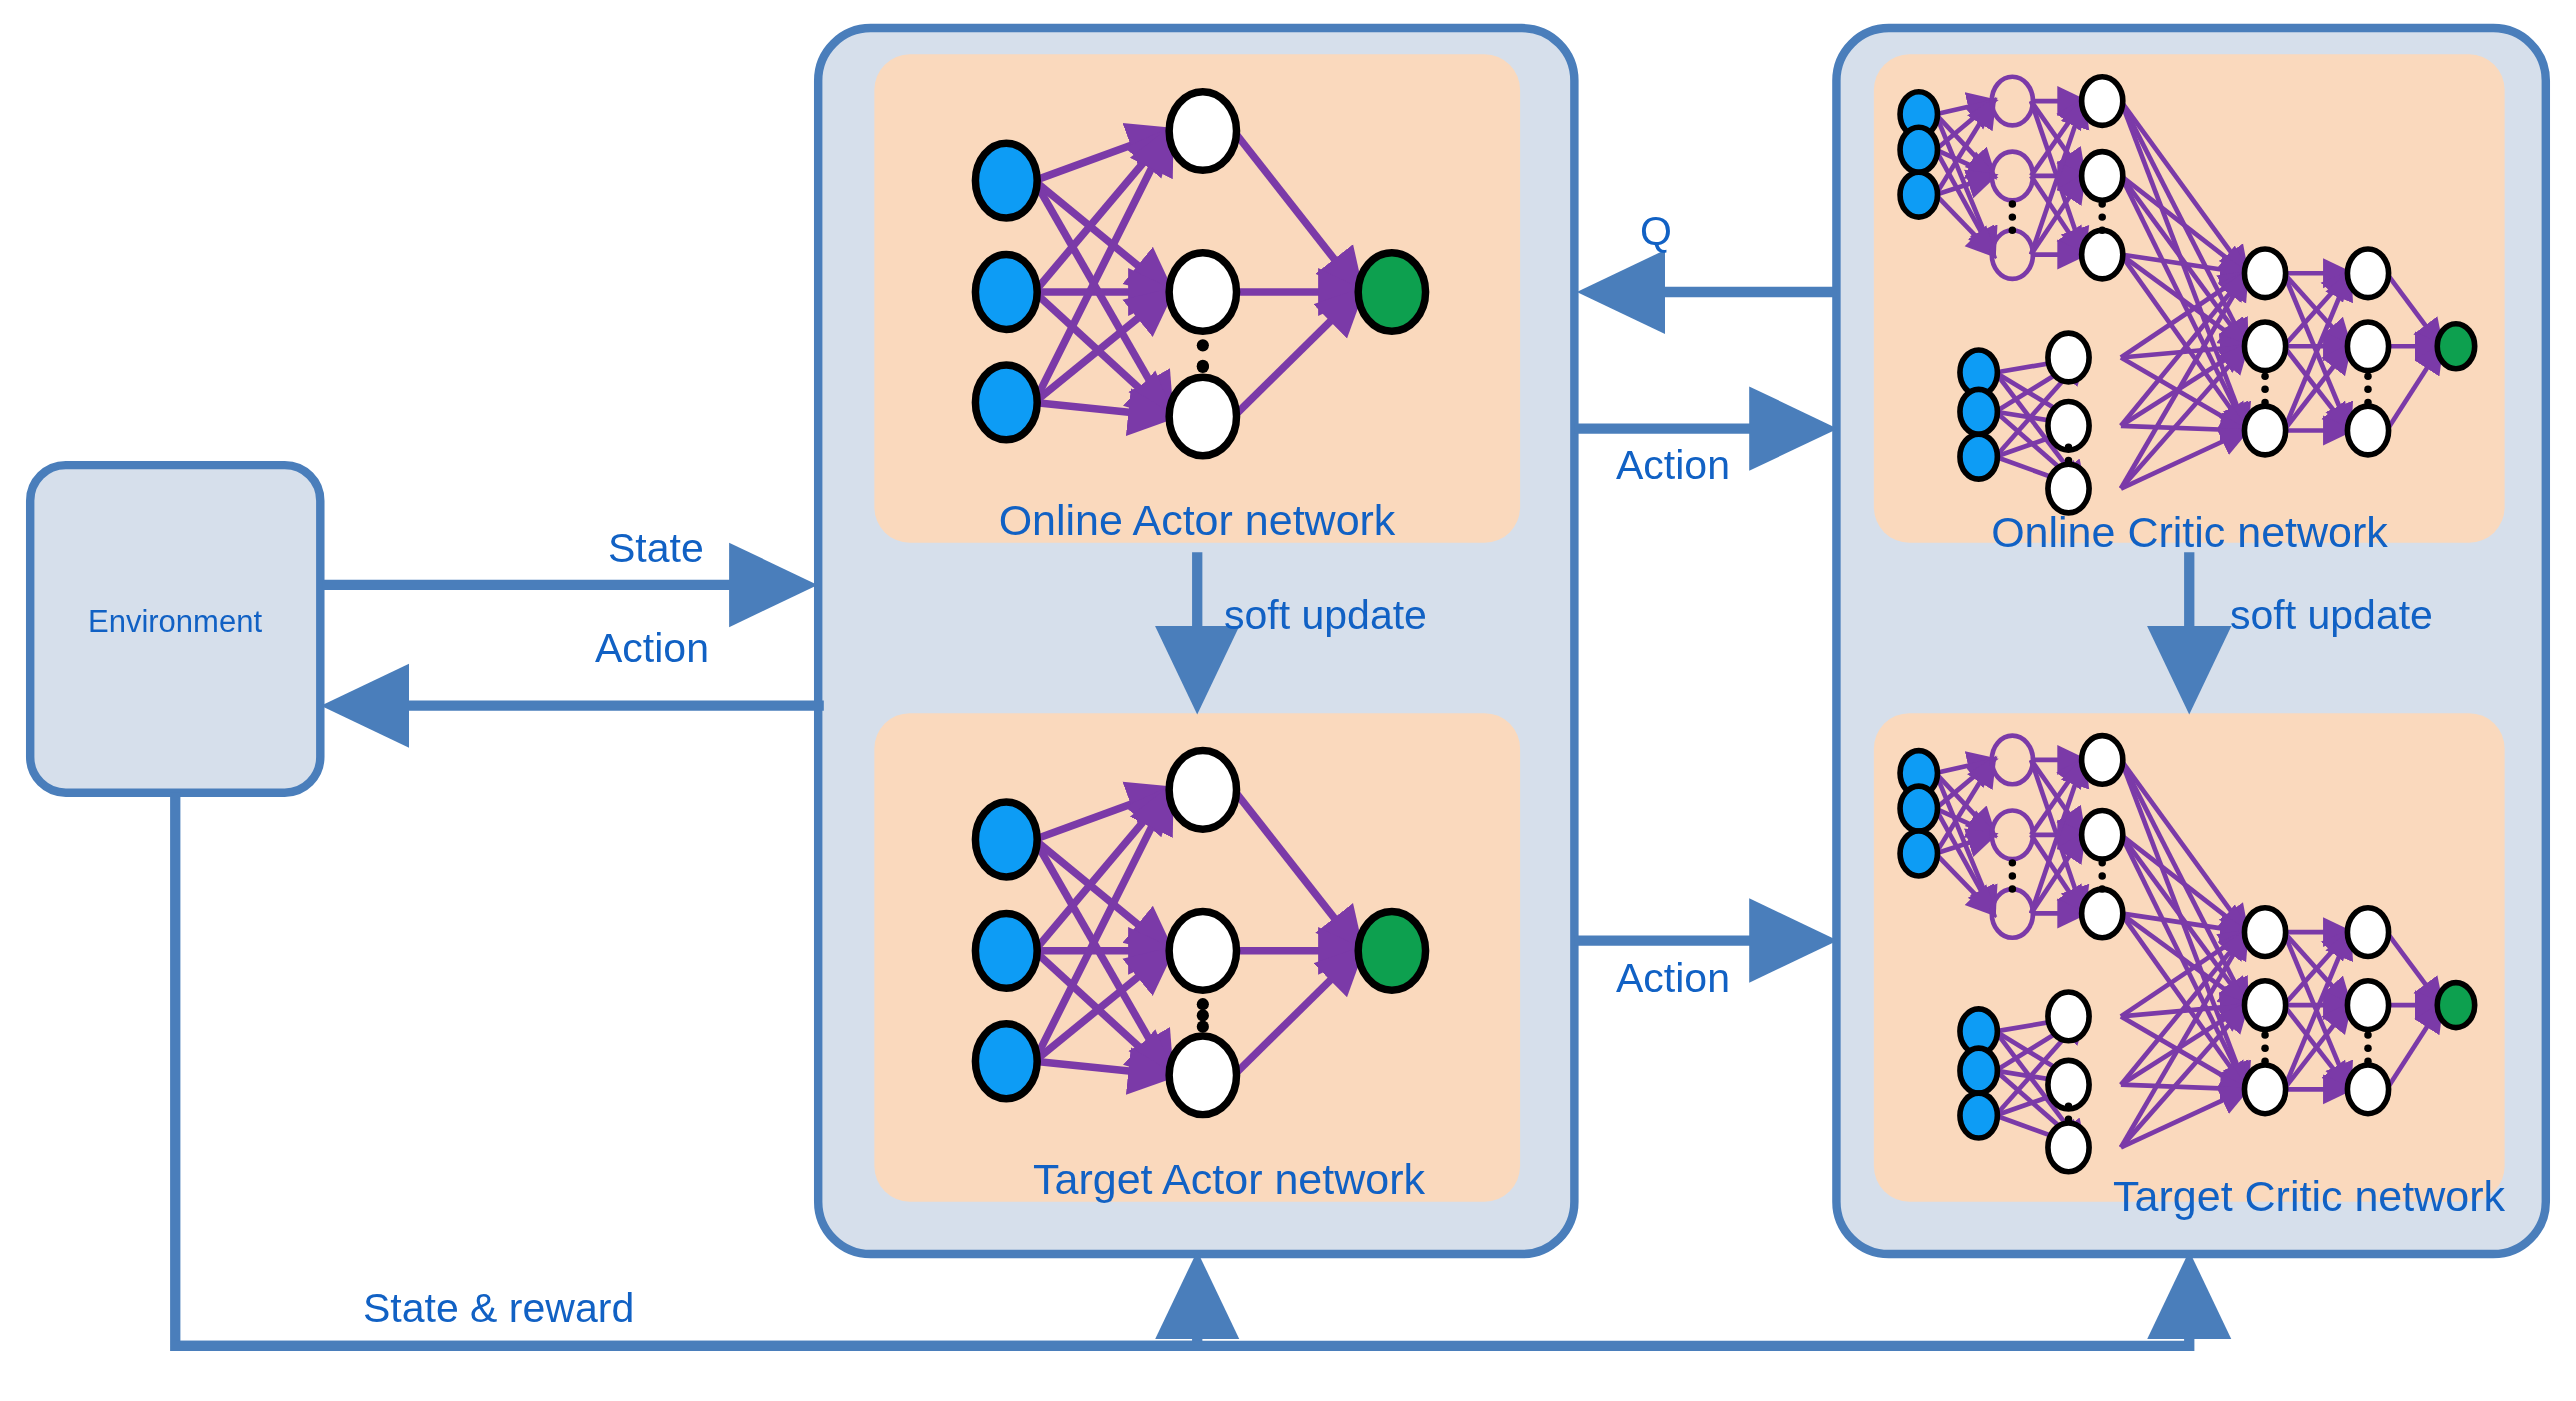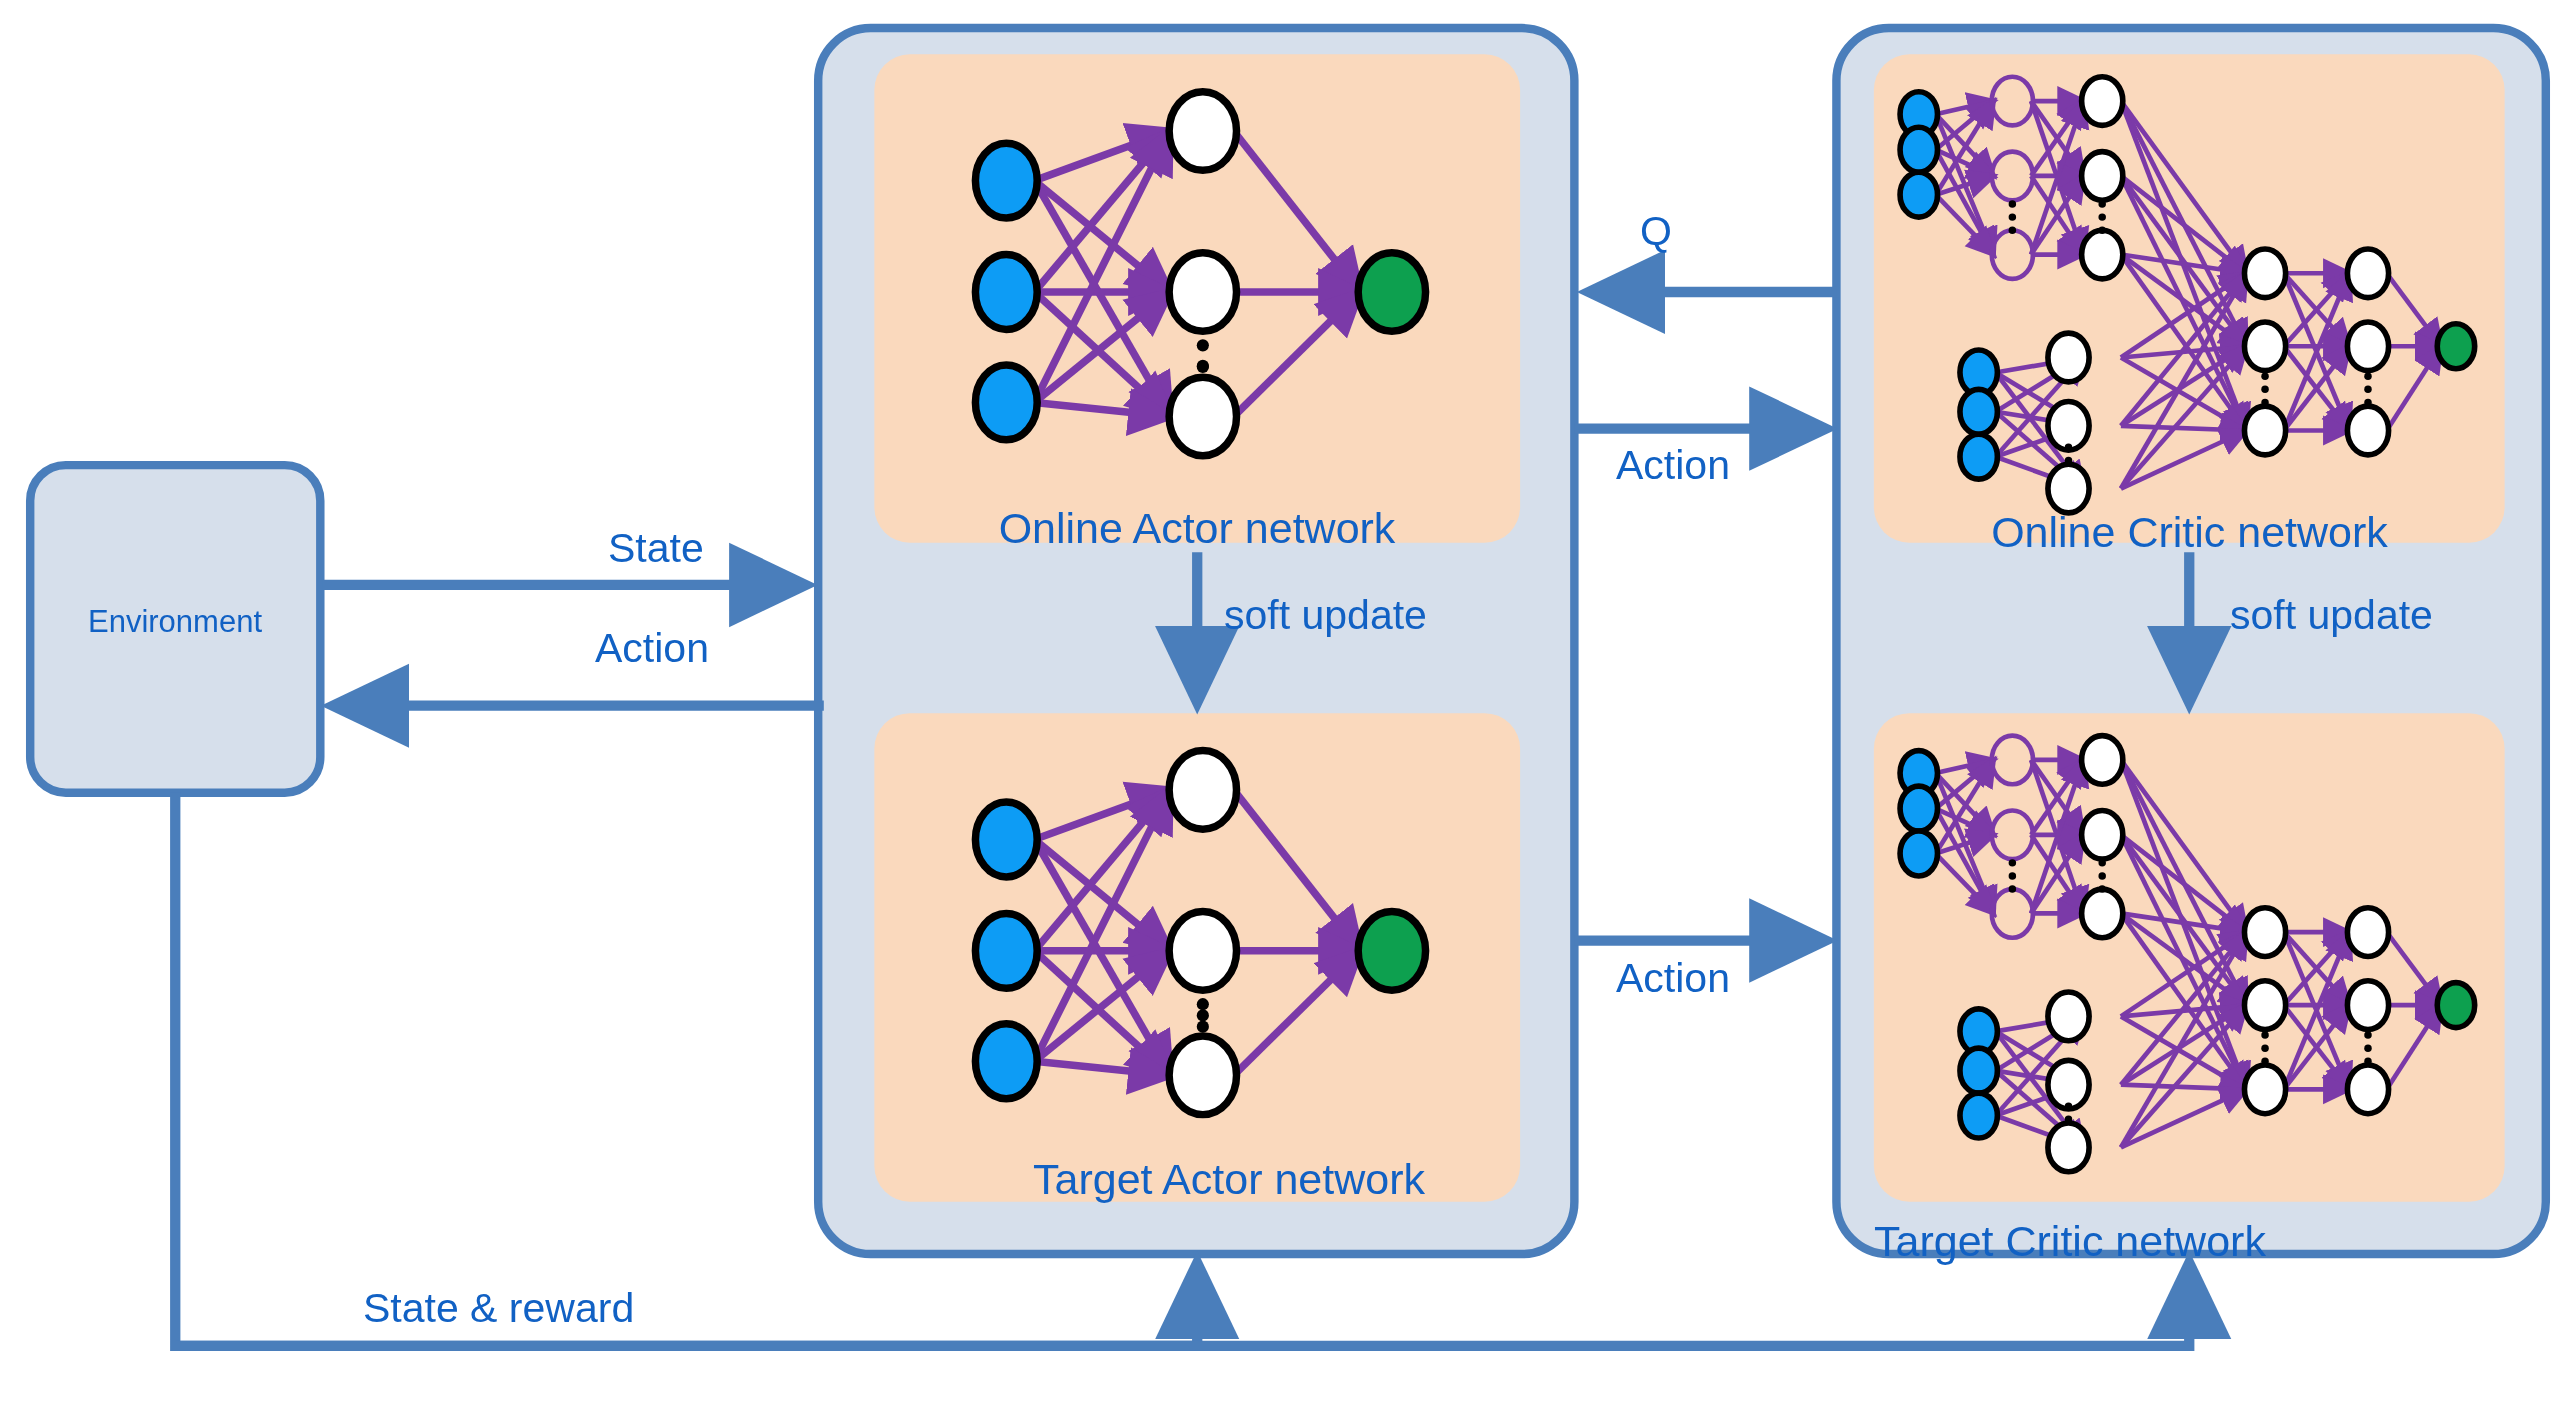--- a/index.html
+++ b/index.html
@@ -332,19 +332,19 @@
 <div class="lbl edge-lbl" style="left:608px;top:505px;margin-top:20px;">State</div>
 <div class="lbl edge-lbl" style="left:595px;top:625px;">Action</div>
 <div class="lbl edge-lbl" style="left:1640px;top:208px;">Q</div>
 <div class="lbl edge-lbl" style="left:1616px;top:442px;">Action</div>
 <div class="lbl edge-lbl" style="left:1616px;top:955px;">Action</div>
 <div class="lbl edge-lbl" style="left:363px;top:1285px;">State &amp; reward</div>
 
 <div class="lbl edge-lbl" style="left:1224px;top:592px;">soft update</div>
 <div class="lbl edge-lbl" style="left:2230px;top:592px;">soft update</div>
 
-<div class="lbl blk-title" style="left:874px;top:496px;width:646px;text-align:center;margin-top:8px;">Online Actor network</div>
+<div class="lbl blk-title" style="left:874px;top:496px;width:646px;text-align:center;">Online Actor network</div>
 <div class="lbl blk-title" style="left:906px;top:1155px;width:646px;text-align:center;">Target Actor network</div>
 <div class="lbl blk-title" style="left:1874px;top:508px;width:631px;text-align:center;">Online Critic network</div>
-<div class="lbl blk-title" style="left:1874px;top:1217px;width:631px;text-align:left;">Target Critic network</div>
+<div class="lbl blk-title" style="left:1874px;top:1172px;width:631px;text-align:right;">Target Critic network</div>
 
 </div>
 
 
 </body></html>

